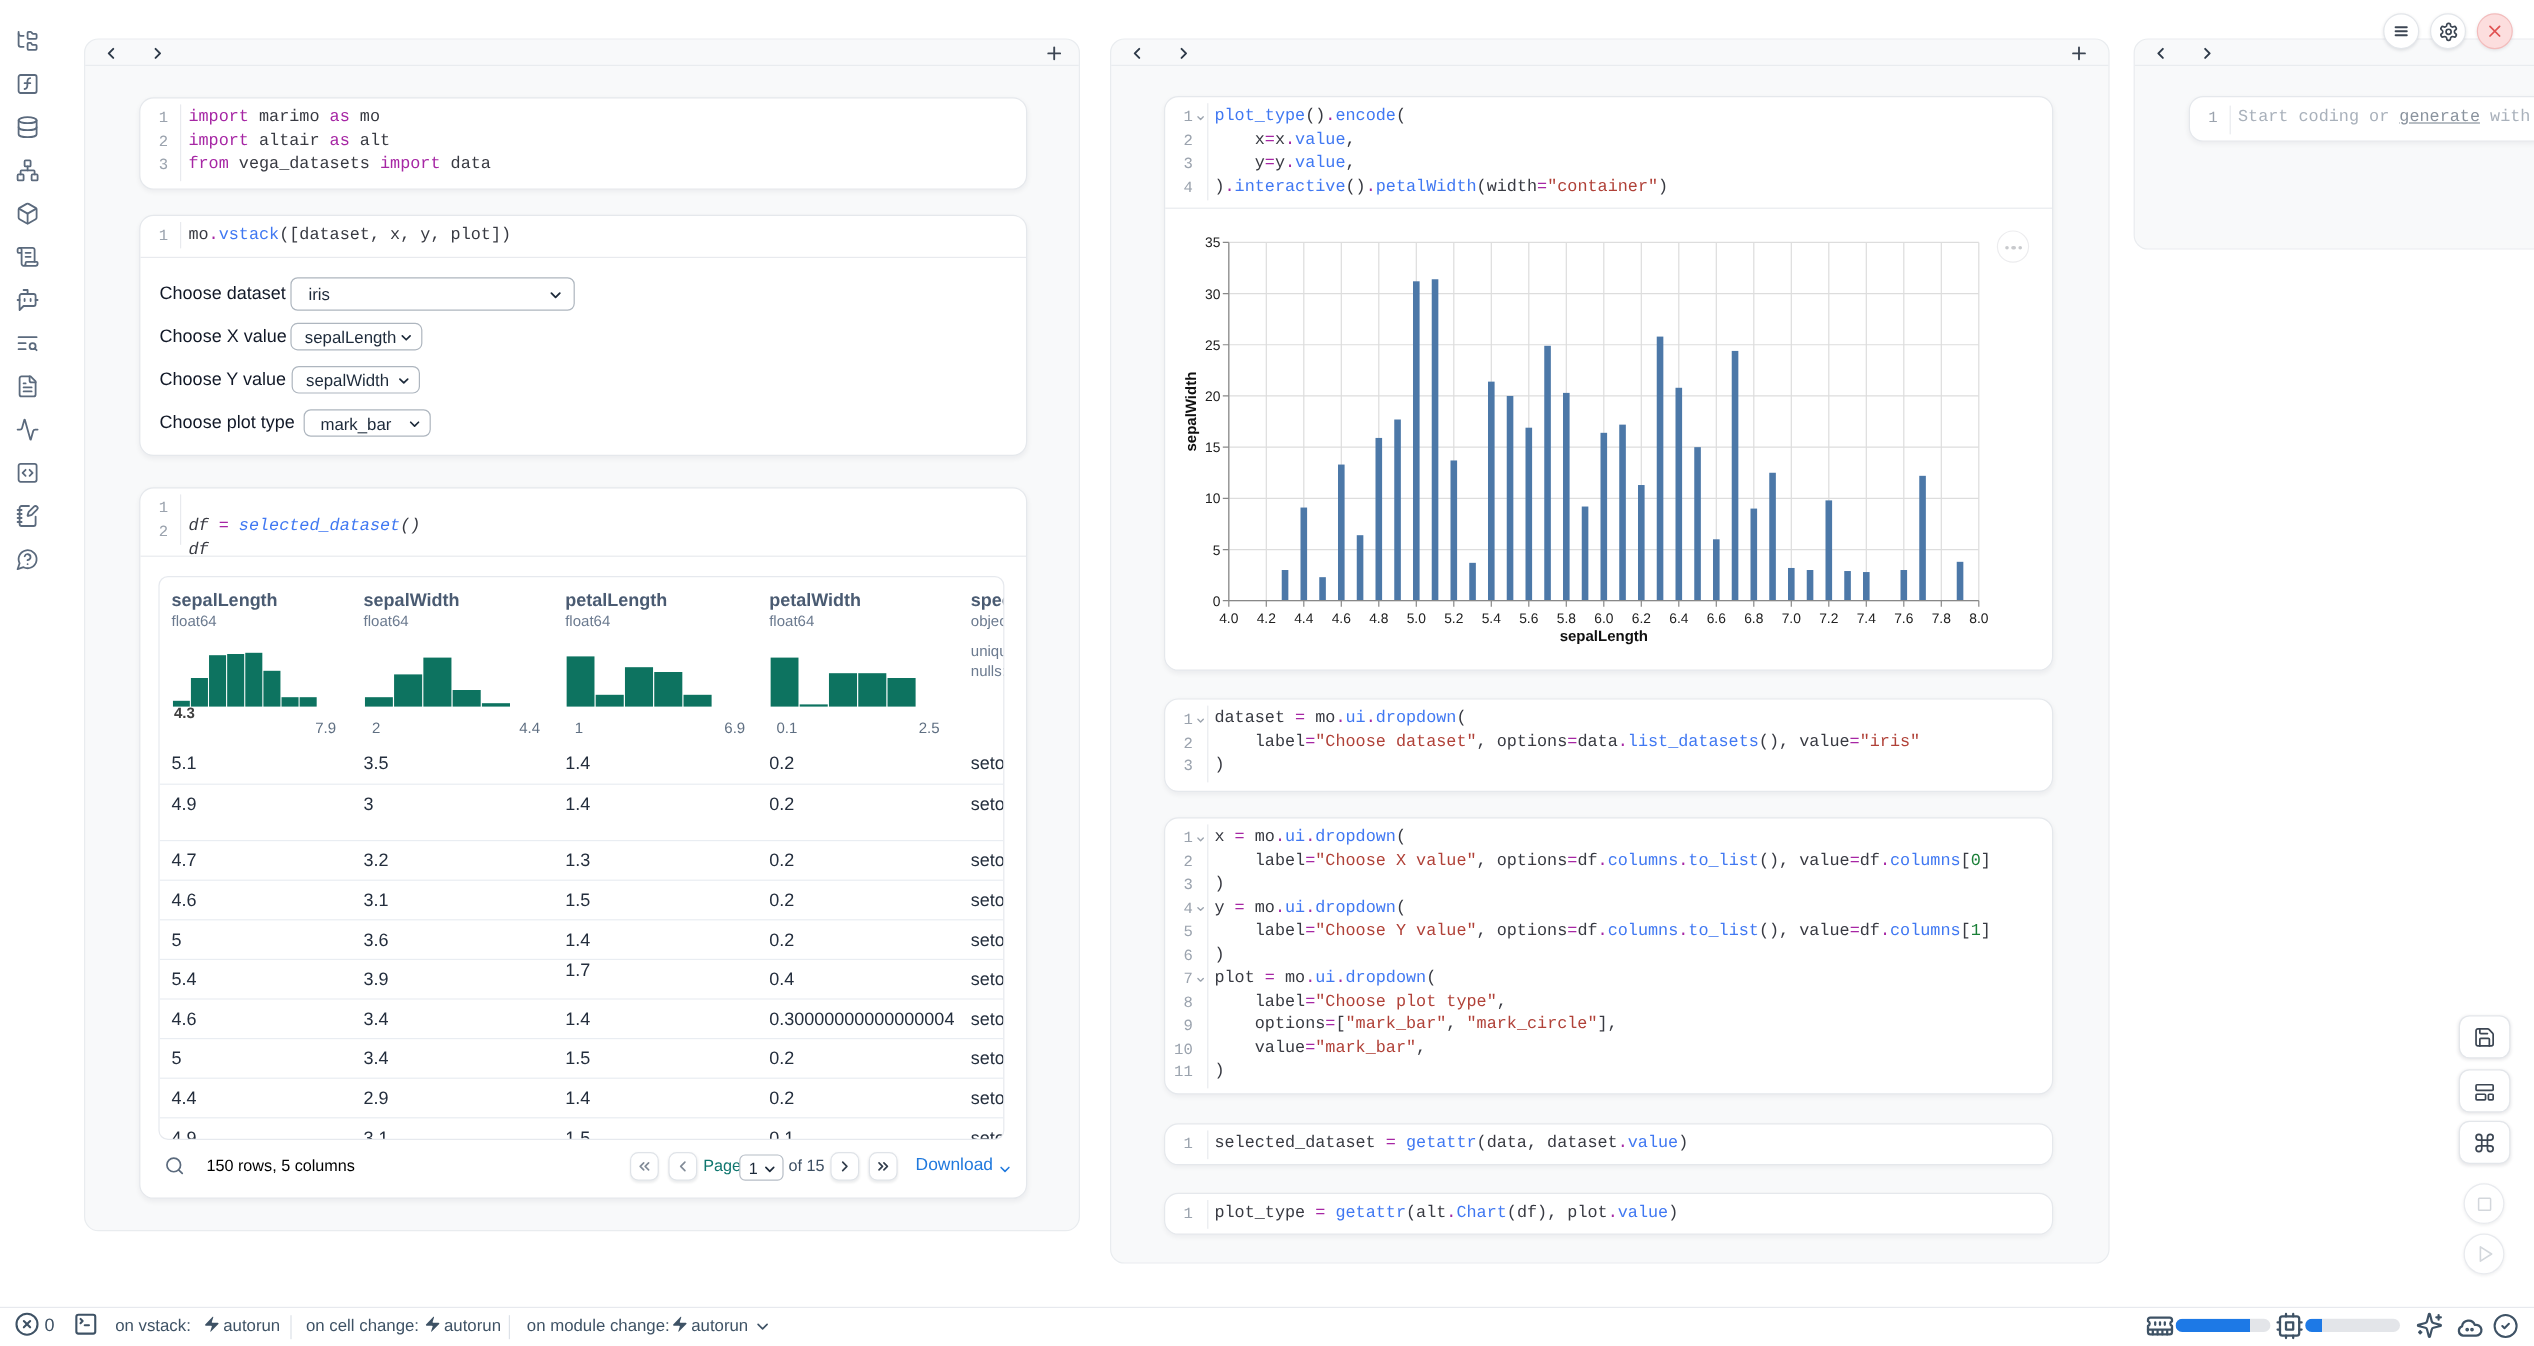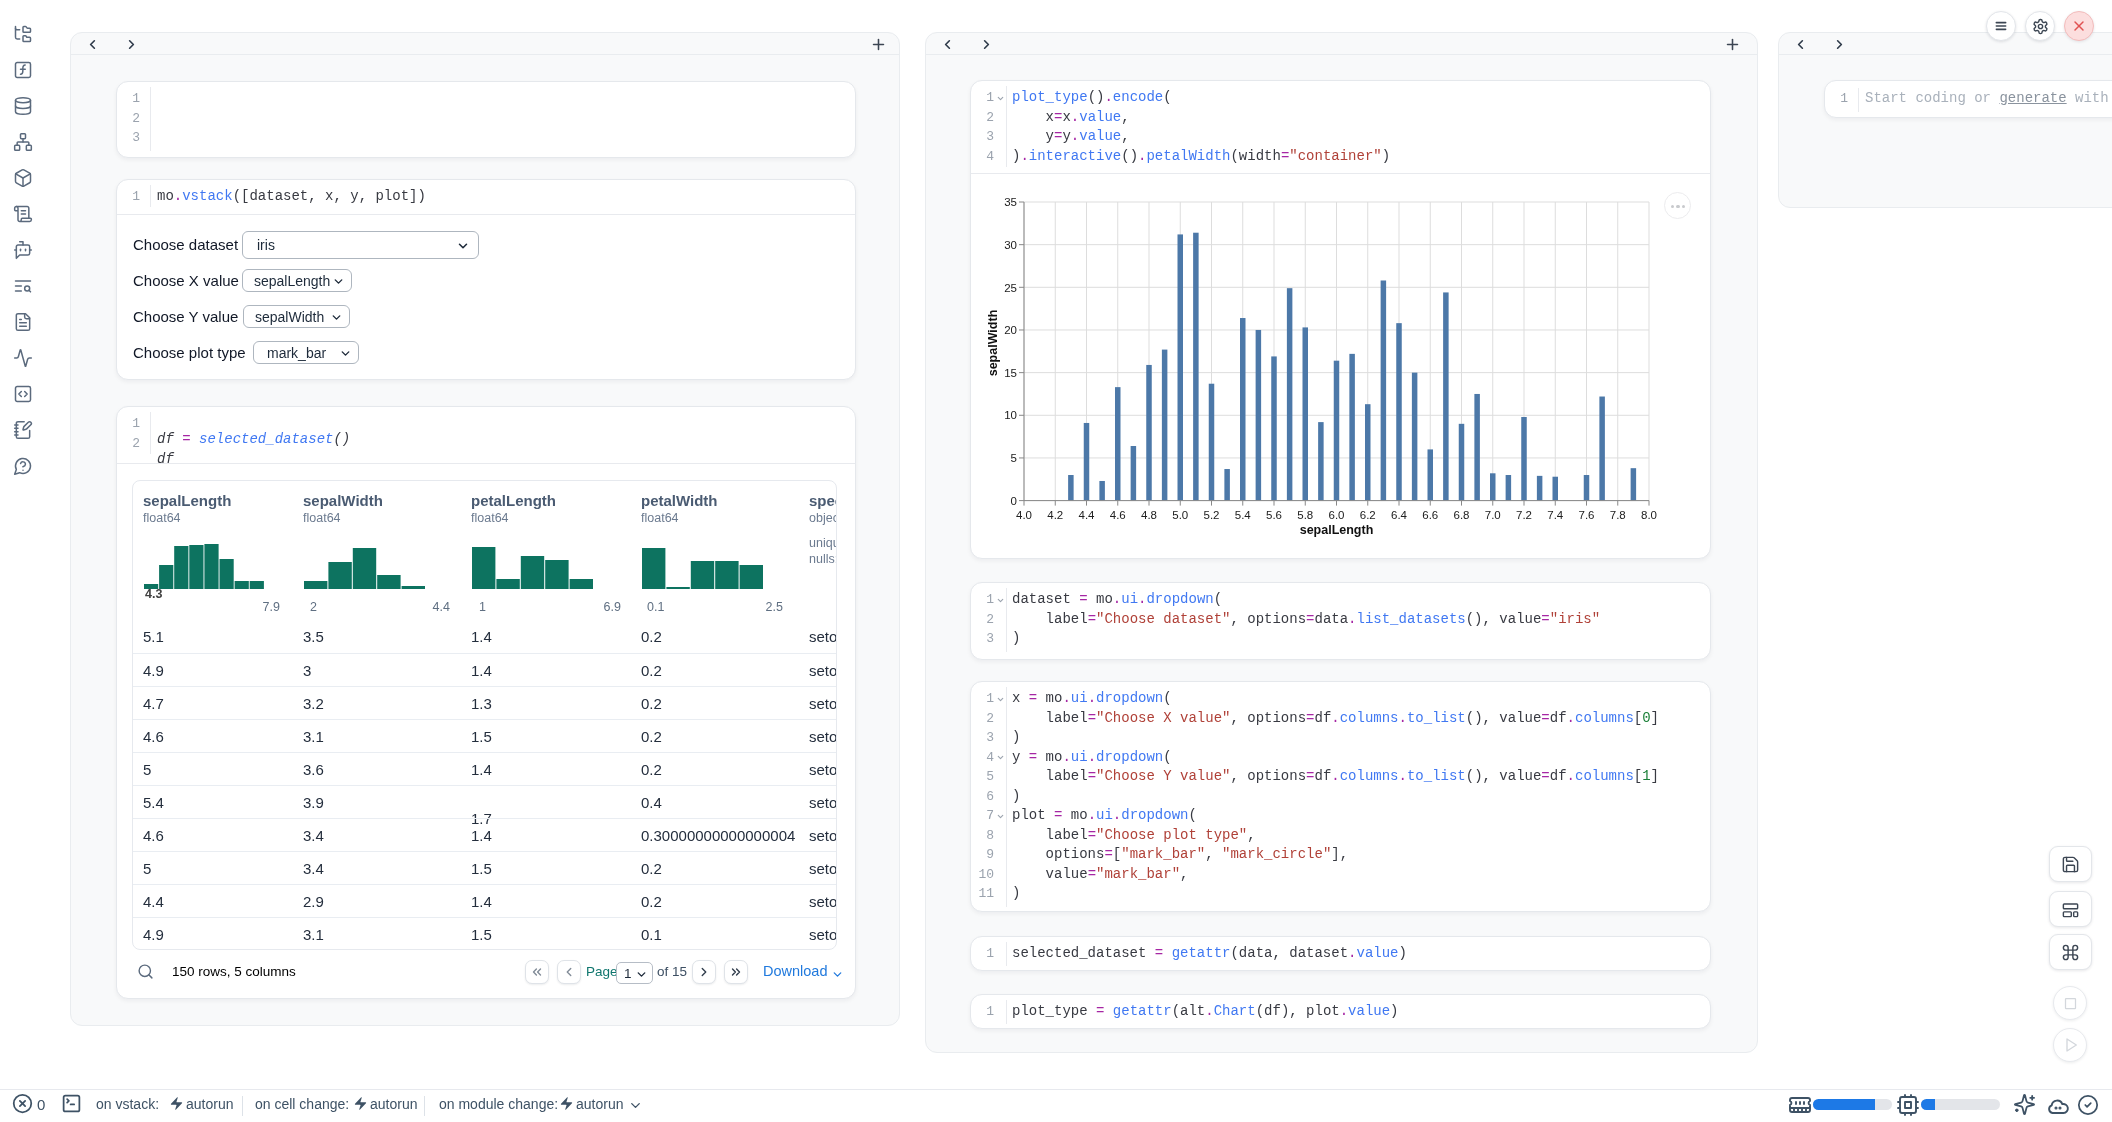--- a/index.html
+++ b/index.html
@@ -149,20 +149,23 @@
         <path d="M5 12h14"></path>
         <path d="M12 5v14"></path>
       </svg>
   </div>
 
   <div class="cell" style="left:45px;top:48px;width:740px;height:77px;">
     <div class="gut" style="left:0;top:7px;width:23px;">1
 2
 3</div>
     <div class="gline" style="left:33px;top:5px;height:64px;"></div>
+    <div class="code" style="position:absolute;left:40px;top:7px;"><span class="k">import</span> marimo <span class="k">as</span> mo
+<span class="k">import</span> altair <span class="k">as</span> alt
+<span class="k">from</span> vega_datasets <span class="k">import</span> data</div>
   </div>
 
   <div class="cell" style="left:45px;top:146px;width:740px;height:201px;">
     <div class="gut" style="left:0;top:7px;width:23px;">1</div>
     <div class="gline" style="left:33px;top:5px;height:22px;"></div>
     <div class="code" style="position:absolute;left:40px;top:7px;">mo<span class="k">.</span><span class="f">vstack</span>([dataset, x, y, plot])</div>
     <div class="divh" style="top:34px;"></div>
     <div class="lbl" style="left:16px;top:56px;">Choose dataset</div>
     <div class="selbox" style="left:125px;top:51px;width:237px;height:28px;">
       <span class="txt" style="left:14px;">iris</span>
@@ -272,21 +275,21 @@
             <span class="abs" style="left:508px;top:8px;">0.2</span>
             <span class="abs" style="left:676px;top:8px;">setosa</span>
           </div>
         <div style="position:relative;height:33px;border-top:1px solid #e9edf2;">
             <span class="abs" style="left:10px;top:8px;">4.9</span>
             <span class="abs" style="left:170px;top:8px;">3</span>
             <span class="abs" style="left:338px;top:8px;">1.4</span>
             <span class="abs" style="left:508px;top:8px;">0.2</span>
             <span class="abs" style="left:676px;top:8px;">setosa</span>
           </div>
-        <div style="position:relative;height:33px;border-top:1px solid #e9edf2;">
+        <div style="position:relative;height:33px;border-top:1px solid #e9edf2;margin-top:14px;">
             <span class="abs" style="left:10px;top:8px;">4.7</span>
             <span class="abs" style="left:170px;top:8px;">3.2</span>
             <span class="abs" style="left:338px;top:8px;">1.3</span>
             <span class="abs" style="left:508px;top:8px;">0.2</span>
             <span class="abs" style="left:676px;top:8px;">setosa</span>
           </div>
         <div style="position:relative;height:33px;border-top:1px solid #e9edf2;">
             <span class="abs" style="left:10px;top:8px;">4.6</span>
             <span class="abs" style="left:170px;top:8px;">3.1</span>
             <span class="abs" style="left:338px;top:8px;">1.5</span>
@@ -296,21 +299,21 @@
         <div style="position:relative;height:33px;border-top:1px solid #e9edf2;">
             <span class="abs" style="left:10px;top:8px;">5</span>
             <span class="abs" style="left:170px;top:8px;">3.6</span>
             <span class="abs" style="left:338px;top:8px;">1.4</span>
             <span class="abs" style="left:508px;top:8px;">0.2</span>
             <span class="abs" style="left:676px;top:8px;">setosa</span>
           </div>
         <div style="position:relative;height:33px;border-top:1px solid #e9edf2;">
             <span class="abs" style="left:10px;top:8px;">5.4</span>
             <span class="abs" style="left:170px;top:8px;">3.9</span>
-            <span class="abs" style="left:338px;top:24px;">1.7</span>
+            <span class="abs" style="left:338px;top:0;">1.7</span>
             <span class="abs" style="left:508px;top:8px;">0.4</span>
             <span class="abs" style="left:676px;top:8px;">setosa</span>
           </div>
         <div style="position:relative;height:33px;border-top:1px solid #e9edf2;">
             <span class="abs" style="left:10px;top:8px;">4.6</span>
             <span class="abs" style="left:170px;top:8px;">3.4</span>
             <span class="abs" style="left:338px;top:8px;">1.4</span>
             <span class="abs" style="left:508px;top:8px;">0.30000000000000004</span>
             <span class="abs" style="left:676px;top:8px;">setosa</span>
           </div>

